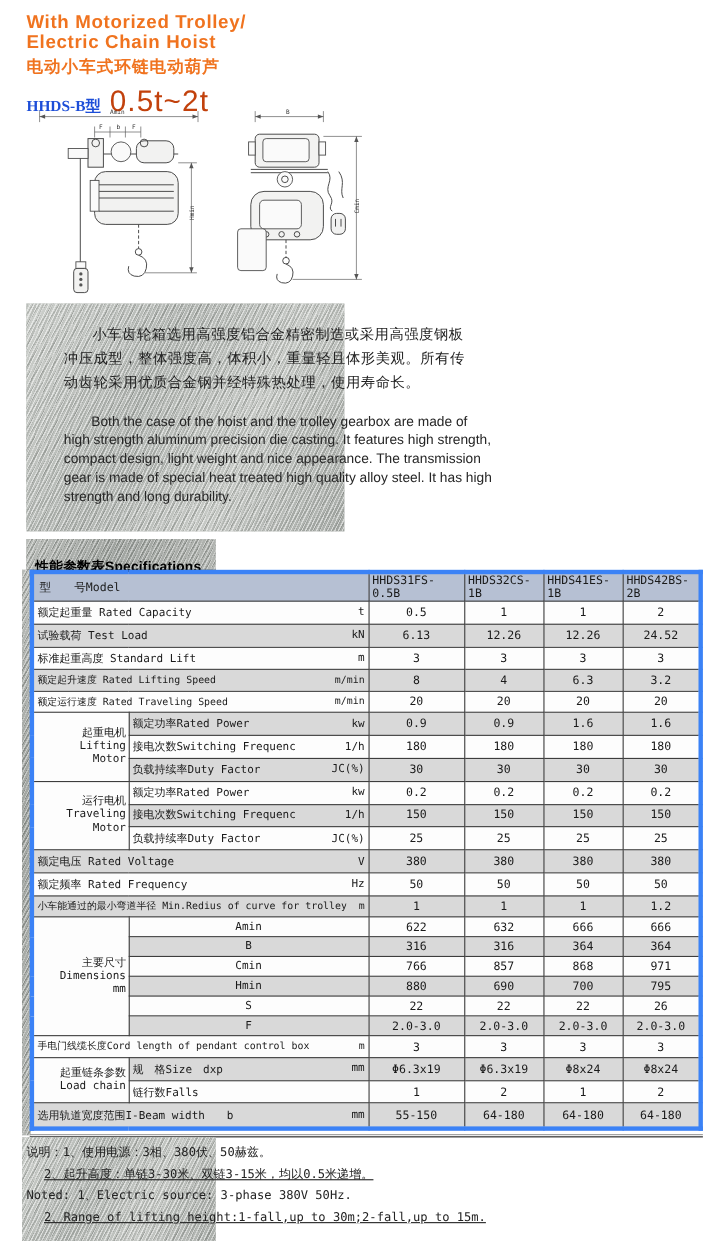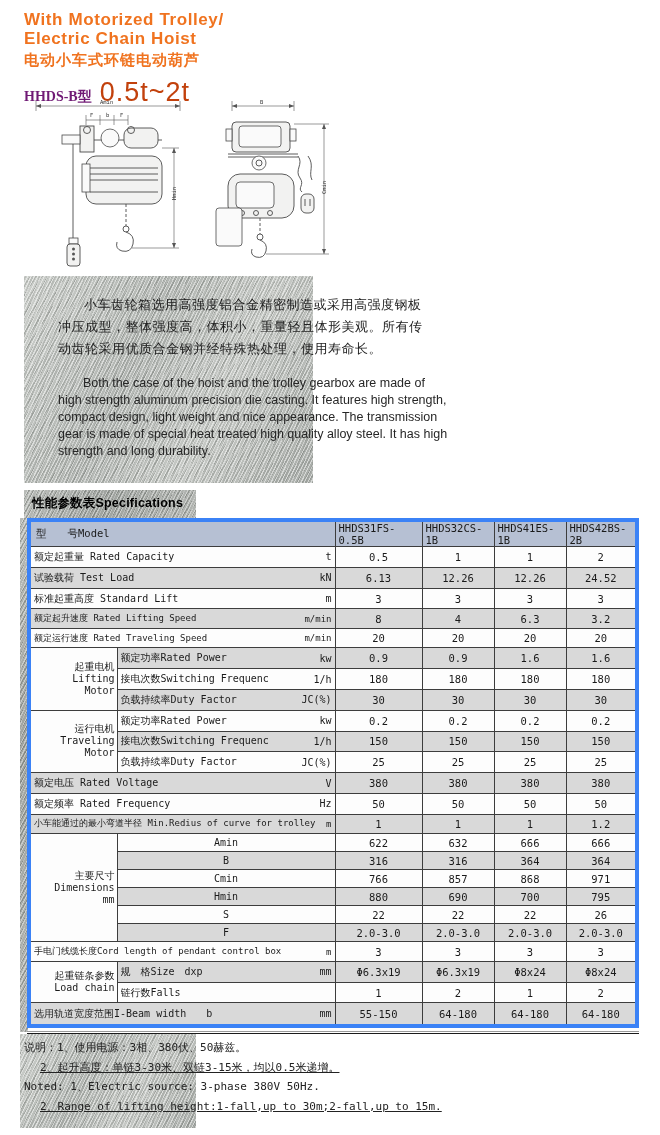--- a/index.html
+++ b/index.html
@@ -20,41 +20,41 @@
     background-image:
       repeating-linear-gradient(116deg, rgba(255,255,255,.40) 0 1px, rgba(0,0,0,0) 1px 3px),
       repeating-linear-gradient(122deg, rgba(60,65,60,.28) 0 1px, rgba(0,0,0,0) 1px 4px),
       linear-gradient(116deg,#b9bcb8,#9fa39f 45%,#b3b6b2);}
 
   
   .hdr{position:absolute;left:24px;top:10px;}
   .hdr .en{font-size:17px;font-weight:bold;color:#f0731f;letter-spacing:.6px;line-height:19px;}
   .hdr .cn{font-size:15px;font-weight:bold;color:#f0731f;letter-spacing:1px;margin-top:3px;}
   .hdr .mdl{margin-top:7px;display:flex;align-items:baseline;gap:8px;}
-  .hdr .mdl .pre{font-family:"Liberation Serif",serif;font-size:14px;color:#701a75;font-weight:bold;}
+  .hdr .mdl .pre{font-family:"Liberation Serif",serif;font-size:14px;color:#1d4ed8;font-weight:bold;}
   .hdr .mdl .cap{font-size:27px;font-weight:normal;color:#c2410c;letter-spacing:1px;}
 
   
   .draw{position:absolute;}
   .draw svg{display:block;}
   .dline{stroke:#4a4a4a;stroke-width:.9;fill:none;}
   .dfill{stroke:#4a4a4a;stroke-width:.9;fill:#f2f2f1;}
   .dfill2{stroke:#4a4a4a;stroke-width:.8;fill:#fafafa;}
   .dim{stroke:#555;stroke-width:.6;fill:none;}
   .dtxt{font-family:"DejaVu Sans Mono",monospace;font-size:5.5px;fill:#333;}
 
   
   .desc{position:absolute;left:58px;top:294px;width:392px;}
   .desc .cnp{font-family:"DejaVu Serif","Liberation Serif",serif;font-size:13px;line-height:22px;
              letter-spacing:.5px;text-indent:2em;width:372px;color:#222;}
   .desc .enp{margin-top:15px;font-size:12.5px;line-height:17px;text-indent:2em;color:#262626;}
 
   
   .spec-title-band{left:24px;top:490px;width:172px;height:28px;border-bottom:2px solid #141414;}
-  .spec-title{position:absolute;left:32px;top:495px;font-size:12.5px;font-weight:bold;color:#000;
+  .spec-title{position:absolute;left:32px;top:507px;font-size:12.5px;font-weight:bold;color:#000;
               font-family:"Liberation Sans",sans-serif;letter-spacing:.2px;}
   .left-strip{left:20px;top:518px;width:8px;height:514px;}
   table.spec{position:absolute;left:27px;top:518px;width:608px;height:510px;border-collapse:collapse;
              table-layout:fixed;font-family:"DejaVu Sans Mono","Liberation Mono",monospace;font-size:10px;}
   table.spec th,table.spec td{border:1px solid #3d3d3d;padding:0 3px;background:#fdfdfd;}
   table.spec{border:4px solid #3b82f6;}
   table.spec thead th{background:#b6c0d3;font-weight:normal;font-size:10.5px;height:24px;text-align:left;}
   table.spec thead th.lbl{text-align:left;padding-left:5px;}
   table.spec tr.shade td{background:#d9d9d9;}
   table.spec td.grp{background:#fdfdfd;text-align:right;line-height:12px;padding:0 2px;}

